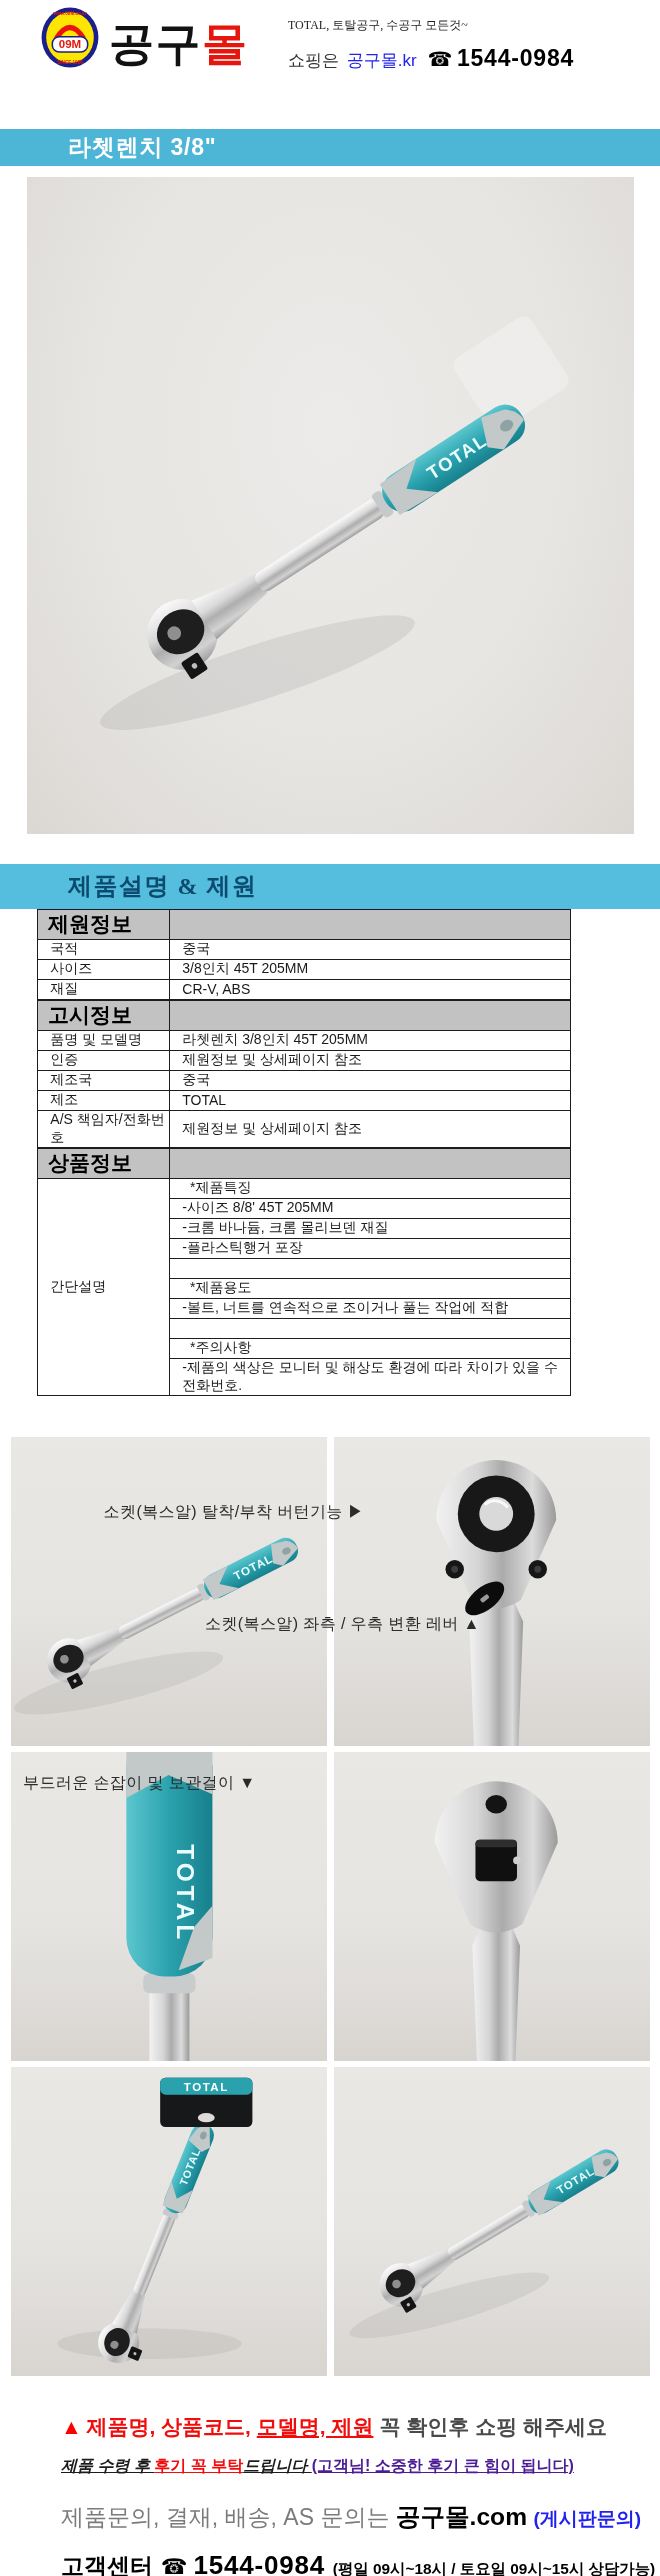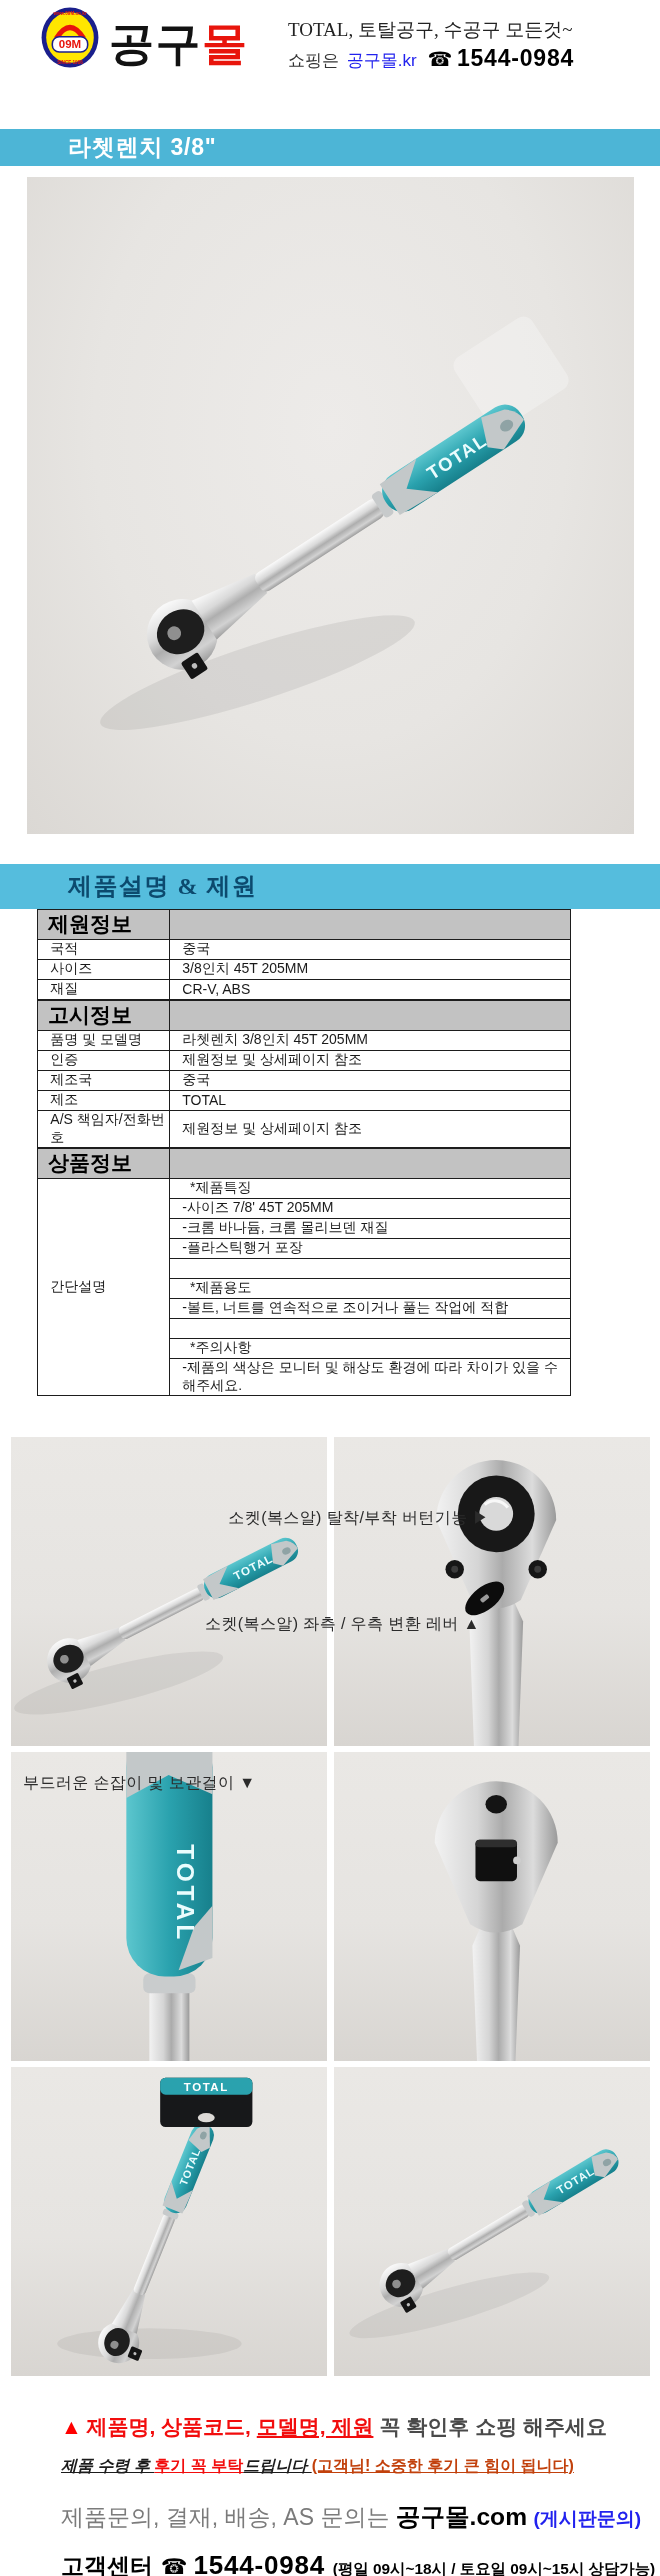--- a/index.html
+++ b/index.html
@@ -6,21 +6,21 @@
   html,body{margin:0;padding:0;background:#ffffff;}
   body{width:661px;min-height:2576px;font-family:"Liberation Sans",sans-serif;color:#111;position:relative;}
 
   
   .header{height:88px;position:relative;}
   .logo-badge{position:absolute;left:40px;top:6.1px;}
   .logo-name{position:absolute;left:109px;top:10.8px;font-size:45px;font-weight:800;letter-spacing:1.5px;line-height:65px;}
   .logo-name .black{color:#121212;}
   .logo-name .red{color:#e8150c;}
   .header-right{position:absolute;left:288px;top:17px;}
-  .tagline{font-family:"Liberation Serif",serif;font-size:19px;color:#222;margin:0 0 2px 0;}
+  .tagline{font-family:"Liberation Serif",serif;font-size:12px;color:#222;margin:0 0 11px 0;}
   .shopline{font-size:17px;display:flex;align-items:baseline;}
   .shopline .prefix{color:#333;margin-right:7.7px;}
   .shopline .link{color:#2222ee;margin-right:10.8px;}
   .shopline .phone{font-weight:800;font-size:23px;color:#000;letter-spacing:0.8px;}
   .shopline .phone-icon{font-size:20px;margin-right:4.6px;color:#000;}
 
   
   .title-bar{margin-top:41px;height:37px;background:#4db5d6;display:flex;align-items:center;}
   .title-bar span{color:#ffffff;font-weight:700;font-size:23px;padding-left:68px;letter-spacing:0.8px;}
   .section-bar{margin-top:30px;height:45px;background:#55bddd;display:flex;align-items:center;}
@@ -43,35 +43,35 @@
   .t3{margin-top:9.2px;}
   table.spec td.mid{vertical-align:middle;}
   table.spec td.indent{padding-left:20px;}
   table.spec tr.thead td.c2{font-size:13px;font-weight:400;}
 
   
   .gallery{margin-top:41px;padding:0 10.8px;position:relative;}
   .g-row{display:flex;gap:7.7px;margin-bottom:6.1px;}
   .g-cell{width:316px;height:309px;overflow:hidden;}
   .anno{position:absolute;z-index:5;font-size:16px;color:#2b2b2b;letter-spacing:0.4px;}
-  .anno-1{top:71px;left:10.8px;width:446px;text-align:right;margin-left:32px;}
+  .anno-1{top:65px;left:10.8px;width:446px;text-align:center;}
   .anno-2{top:177px;left:10.8px;width:469px;text-align:right;}
   .anno-3{top:336px;left:23px;text-align:left;}
 
   
   .footer{margin-top:37px;padding-left:61px;}
   .f-check{font-size:21px;font-weight:700;}
   .f-check .icon{color:#f00;margin-right:4.6px;}
   .f-check .red{color:#f20d0d;}
   .f-check .redu{color:#f20d0d;text-decoration:underline;}
   .f-check .rest{color:#4a4a4a;margin-left:6.1px;}
   .f-review{margin-top:15.4px;font-size:16px;font-weight:600;}
   .f-review .u{text-decoration:underline;color:#1c1c1c;font-style:italic;}
   .f-review .red{color:#f20d0d;text-decoration:underline;}
-  .f-review .blue{color:#c2410c;text-decoration:underline;text-align:right;}
+  .f-review .blue{color:#4c1d95;text-decoration:underline;text-align:right;}
   .f-contact{margin-top:23px;font-size:23px;color:#7b7b7b;}
   .f-contact .brand{color:#000;font-weight:700;font-size:24.6px;}
   .f-contact .blue{color:#2121ee;font-size:19px;font-weight:600;}
   .f-center{margin-top:17px;font-size:23px;color:#000;display:flex;align-items:baseline;}
   .f-center .label{font-weight:700;margin-right:7.7px;}
   .f-center .phone-icon{font-size:21.5px;margin-right:6.1px;}
   .f-center .phone{font-weight:700;font-size:26px;letter-spacing:0.8px;margin-right:7.7px;}
   .f-center .hours{font-size:15.4px;font-weight:600;}
 </style>
 </head>
@@ -215,21 +215,21 @@
     <tbody>
         <tr class="thead">
       <td class="c1">상품정보</td>
           <td class="c2"></td>
     </tr>
     <tr>
       <td class="c1 mid" rowspan="10">간단설명</td>
       <td class="indent">*제품특징</td>
     </tr>
     <tr>
-          <td>-사이즈 7/8' 45T 205MM</td>
+          <td>-사이즈 8/8' 45T 205MM</td>
         </tr>
     <tr>
           <td>-크롬 바나듐, 크롬 몰리브덴 재질</td>
         </tr>
     <tr>
           <td>-플라스틱행거 포장</td>
         </tr>
     <tr>
           <td></td>
         </tr>
@@ -239,21 +239,21 @@
     <tr>
           <td>-볼트, 너트를 연속적으로 조이거나 풀는 작업에 적합</td>
         </tr>
     <tr>
           <td></td>
         </tr>
     <tr>
           <td class="indent">*주의사항</td>
         </tr>
     <tr>
-          <td>-제품의 색상은 모니터 및 해상도 환경에 따라 차이가 있을 수 해주세요.</td>
+          <td>-제품의 색상은 모니터 및 해상도 환경에 따라 차이가 있을 수 전화번호.</td>
         </tr>
   </tbody>
     </table>
 </div>
 
 <div class="gallery">
 
   <div class="anno anno-1">소켓(복스알) 탈착/부착 버턴기능 ▶</div>
   <div class="anno anno-2">소켓(복스알) 좌측 / 우측 변환 레버 ▲</div>
   <div class="anno anno-3">부드러운 손잡이 및 보관걸이 ▼</div>

